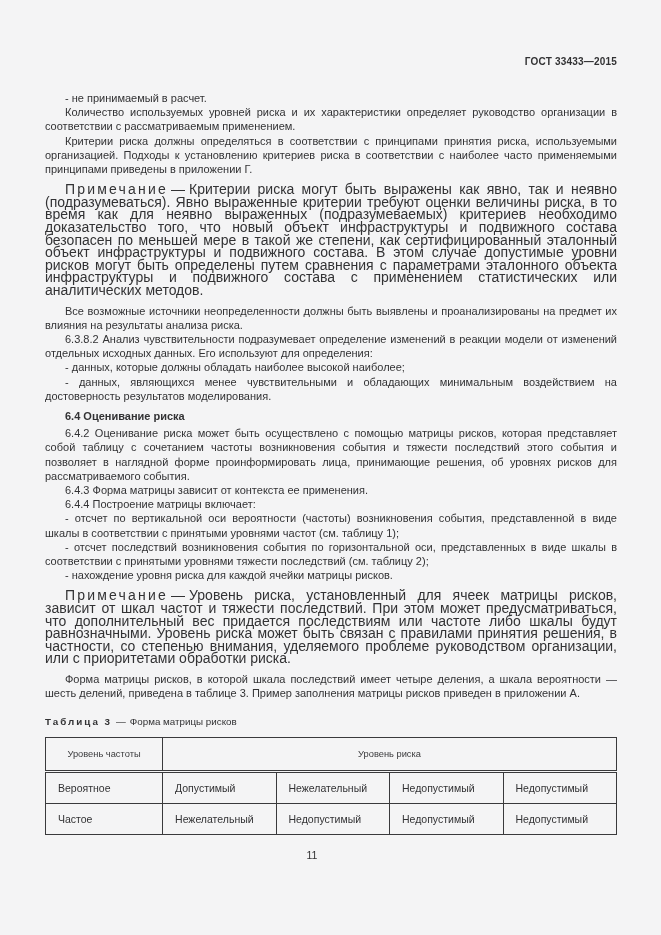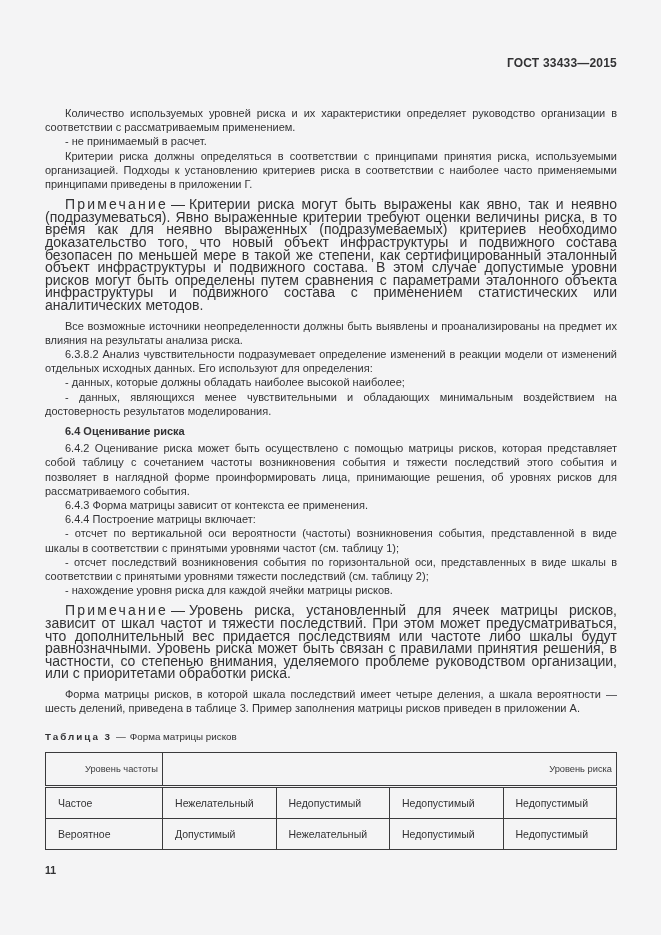--- a/index.html
+++ b/index.html
@@ -11,23 +11,23 @@
     overflow: hidden;
   }
   .page {
     width: 661px;
     height: 935px;
     padding: 56px 44px 0 45px;
   }
   .doc-header {
     text-align: right;
     font-weight: bold;
-    font-size: 12px;
+    font-size: 10px;
     letter-spacing: 0.2px;
-    margin-bottom: 36px;
+    margin-bottom: 24px;
   }
   .body-text {
     font-size: 11px;
     line-height: 14.2px;
     text-align: justify;
   }
   .para { text-indent: 20px; }
   .heading {
     font-weight: bold;
     text-indent: 20px;
@@ -56,48 +56,47 @@
     border: 1.5px solid #3a3a3c;
     table-layout: fixed;
   }
   .risk-table th {
     font-weight: normal;
     font-size: 9.3px;
     color: #3a3a3c;
     border: 1px solid #3a3a3c;
     border-bottom: 3px double #3a3a3c;
     padding: 9px 4px;
-    text-align: right;
+    text-align: center;
     vertical-align: middle;
   }
   .risk-table td {
     font-size: 10.5px;
     border: 1px solid #3a3a3c;
     padding: 8px 6px 8px 12px;
     text-align: left;
     vertical-align: middle;
   }
   .page-number {
-    text-align: left;
+    text-align: center;
     padding-right: 38px;
     margin-top: 13px;
     font-size: 10.5px;
-    font-weight: bold;
   }
 </style>
 </head>
 <body>
 
 <div class="page">
 
   <div class="doc-header">ГОСТ 33433—2015</div>
 
   <div class="body-text">
+    <p class="para">- не принимаемый в расчет.</p>
     <p class="para">Количество используемых уровней риска и их характеристики определяет руководство организации в соответствии с рассматриваемым применением.</p>
-    <p class="para">- не принимаемый в расчет.</p>
     <p class="para">Критерии риска должны определяться в соответствии с принципами принятия риска, используемыми организацией. Подходы к установлению критериев риска в соответствии с наиболее часто применяемыми принципами приведены в приложении Г.</p>
     <p class="note"><span class="note-label">Примечание</span><span class="note-dash">—</span><span>Критерии риска могут быть выражены как явно, так и неявно (подразумеваться). Явно выраженные критерии требуют оценки величины риска, в то время как для неявно выраженных (подразумеваемых) критериев необходимо доказательство того, что новый объект инфраструктуры и подвижного состава безопасен по меньшей мере в такой же степени, как сертифицированный эталонный объект инфраструктуры и подвижного состава. В этом случае допустимые уровни рисков могут быть определены путем сравнения с параметрами эталонного объекта инфраструктуры и подвижного состава с применением статистических или аналитических методов.</span></p>
     <p class="para">Все возможные источники неопределенности должны быть выявлены и проанализированы на предмет их влияния на результаты анализа риска.</p>
     <p class="para">6.3.8.2 Анализ чувствительности подразумевает определение изменений в реакции модели от изменений отдельных исходных данных. Его используют для определения:</p>
     <p class="para">- данных, которые должны обладать наиболее высокой наиболее;</p>
     <p class="para">- данных, являющихся менее чувствительными и обладающих минимальным воздействием на достоверность результатов моделирования.</p>
     <p class="heading">6.4 Оценивание риска</p>
     <p class="para">6.4.2 Оценивание риска может быть осуществлено с помощью матрицы рисков, которая представляет собой таблицу с сочетанием частоты возникновения события и тяжести последствий этого события и позволяет в наглядной форме проинформировать лица, принимающие решения, об уровнях рисков для рассматриваемого события.</p>
     <p class="para">6.4.3 Форма матрицы зависит от контекста ее применения.</p>
     <p class="para">6.4.4 Построение матрицы включает:</p>
@@ -118,30 +117,30 @@
         <col style="width:19.875%">
       </colgroup>
       <thead>
         <tr>
           <th>Уровень частоты</th>
           <th colspan="4">Уровень риска</th>
         </tr>
       </thead>
       <tbody>
         <tr>
-          <td>Частое</td>
+          <td>Вероятное</td>
+          <td>Допустимый</td>
           <td>Нежелательный</td>
-          <td>Недопустимый</td>
           <td>Недопустимый</td>
           <td>Недопустимый</td>
         </tr>
         <tr>
-          <td>Вероятное</td>
-          <td>Допустимый</td>
+          <td>Частое</td>
           <td>Нежелательный</td>
+          <td>Недопустимый</td>
           <td>Недопустимый</td>
           <td>Недопустимый</td>
         </tr>
       </tbody>
     </table>
 
     <div class="page-number">11</div>
   </div>
 
 </div>

